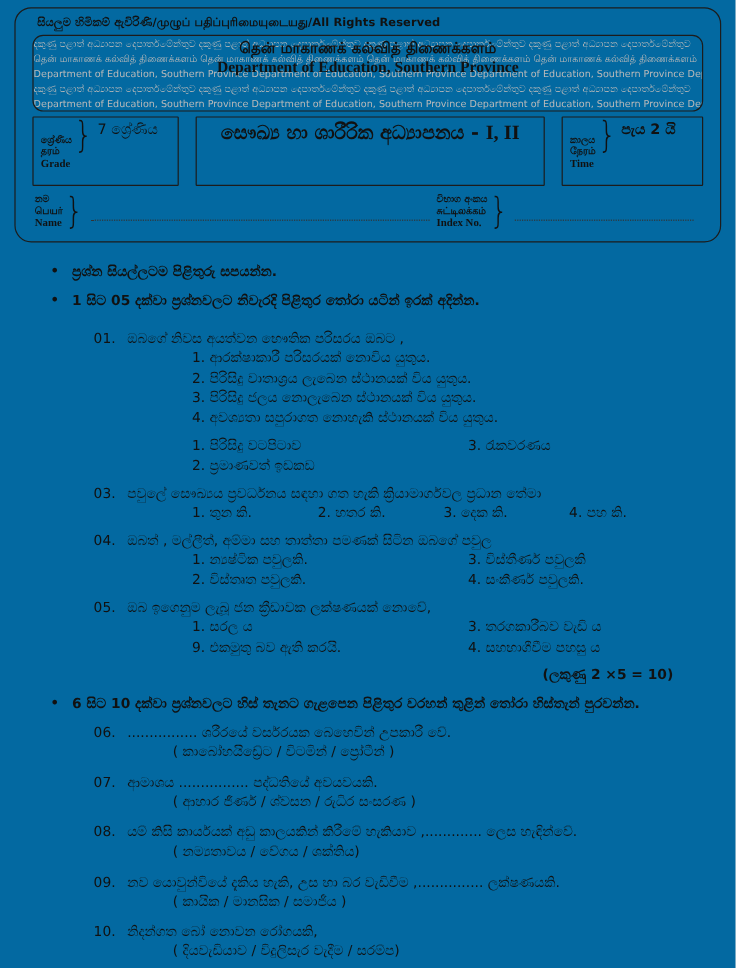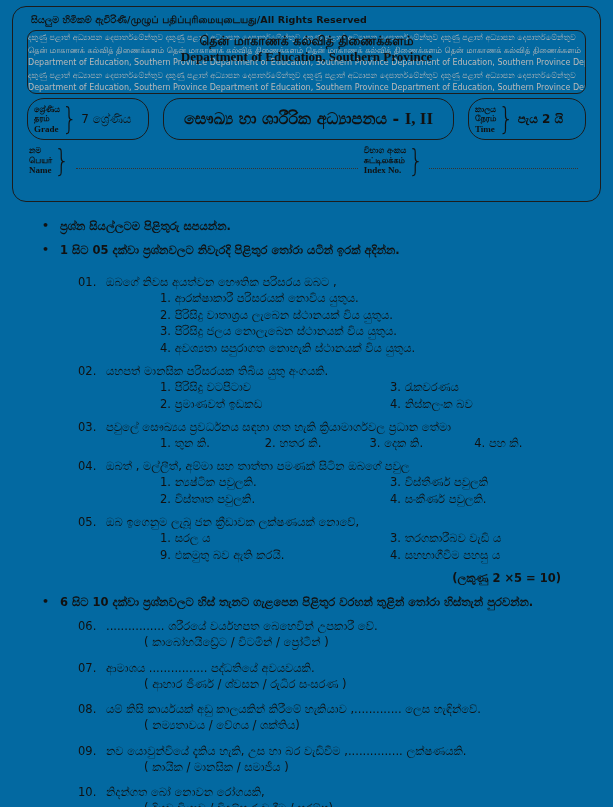--- a/index.html
+++ b/index.html
@@ -27,22 +27,22 @@
   .dept-ta{ font-size:12.5px; font-weight:bold; line-height:16px; }
   .dept-en{ font-size:13px; font-weight:bold; line-height:16px; font-family:"Liberation Serif", serif; }
   .exam-box{
     border:1.6px solid #1c1c1c; border-radius:9px; text-align:center;
     padding:3px 4px 4px 4px; margin-bottom:5px;
   }
   .exam-l1{ font-size:12.5px; font-weight:bold; line-height:16px; }
   .exam-l2{ font-size:12.5px; font-weight:bold; line-height:16px; font-family:"Liberation Serif", serif; }
   .info-row{ display:flex; gap:14px; margin-bottom:4px; }
   .small-box{
-    border:1.6px solid #1c1c1c; border-radius:17px; display:flex;
-    align-items:center; padding:3px 6px; height:42px;
+    border:1.6px solid #1c1c1c; border-radius:1px; display:flex;
+    padding:3px 6px; height:58px;
   }
   .label-stack{ display:flex; flex-direction:column; justify-content:center; }
   .label-stack .l-si{ font-size:8px; font-weight:bold; line-height:9.5px; }
   .label-stack .l-ta{ font-size:8px; font-weight:bold; line-height:9.5px; }
   .label-stack .l-en{ font-size:9px; font-weight:bold; line-height:10px; font-family:"Liberation Serif", serif; }
   .brace{ font-size:24px; font-weight:300; margin:0 4px 0 2px; transform:scaleY(1.25); display:inline-block; }
   .grade-box{ width:122px; }
   .grade-val{ font-size:12px; font-weight:normal; white-space:nowrap; }
   .subject-box{ flex:1; justify-content:center; }
   .subject-title{ font-size:16px; font-weight:bold; text-align:center; white-space:nowrap; }
@@ -158,29 +158,24 @@
       </div>
       <div class="opts-stack">
         <div>1. ආරක්ෂාකාරී  පරිසරයක් නොවිය යුතුය.</div>
         <div>2. පිරිසිදු වාතාශ්‍රය ලැබෙන  ස්ථානයක් විය යුතුය.</div>
         <div>3. පිරිසිදු ජලය නොලැබෙන ස්ථානයක් විය යුතුය.</div>
         <div>4. අවශ්‍යතා සපුරාගත නොහැකි  ස්ථානයක් විය යුතුය.</div>
       </div>
     </div>
 
     <div class="q">
-      <div class="qline">
-        <span class="qnum">02.</span>
-        <span class="qtext">යහපත් මානසික පරිසරයක තිබිය යුතු අංගයකි.</span>
-      </div>
       <div class="opts-grid">
         <div>1.  පිරිසිදු වටපිටාව</div>
         <div>3.  රැකවරණය</div>
         <div>2.  ප්‍රමාණවත් ඉඩකඩ</div>
-        <div>4.  නිස්කලංක බව</div>
       </div>
     </div>
 
     <div class="q">
       <div class="qline">
         <span class="qnum">03.</span>
         <span class="qtext">පවුලේ සෞඛ්‍යය ප්‍රවර්ධනය සඳහා ගත හැකි ක්‍රියාමාර්ගවල ප්‍රධාන තේමා</span>
       </div>
       <div class="opts-inline">
         <span>1.  තුන කි.</span>
@@ -219,21 +214,21 @@
     <div class="marks-line">(ලකුණු 2 ×5 = 10)</div>
 
     <div class="instr">
       <span class="bullet">•</span>
       <span>6 සිට 10 දක්වා ප්‍රශ්නවලට හිස් තැනට ගැළපෙන පිළිතුර වරහන් තුළින් තෝරා හිස්තැන් පුරවන්න.</span>
     </div>
 
     <div class="fib">
       <div class="qline">
         <span class="qnum">06.</span>
-        <span class="qtext">................  ශරීරයේ වර්යහපත බෙහෙවින් උපකාරී වේ.</span>
+        <span class="qtext">................  ශරීරයේ වර්සරයක බෙහෙවින් උපකාරී වේ.</span>
       </div>
       <div class="choices">( කාබෝහයිඩ්‍රේට  /  විටමින්  / ප්‍රෝටීන් )</div>
     </div>
 
     <div class="fib">
       <div class="qline">
         <span class="qnum">07.</span>
         <span class="qtext">ආමාශය ................  පද්ධතියේ අවයවයකි.</span>
       </div>
       <div class="choices">( ආහාර ජීර්ණ  / ශ්වසන / රුධිර සංසරණ )</div>

